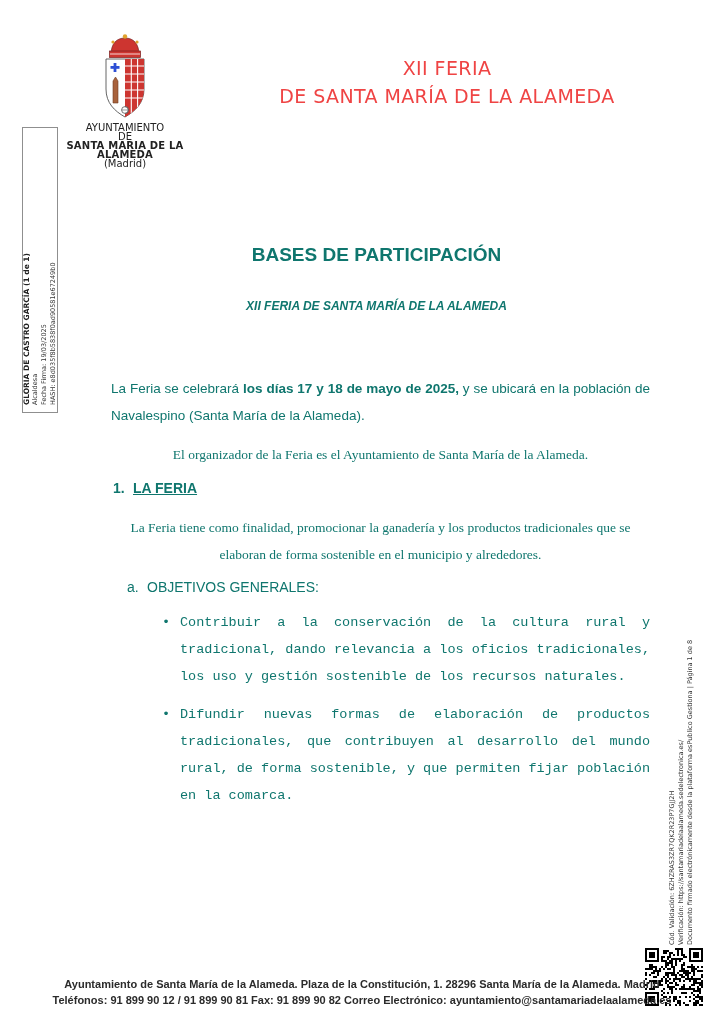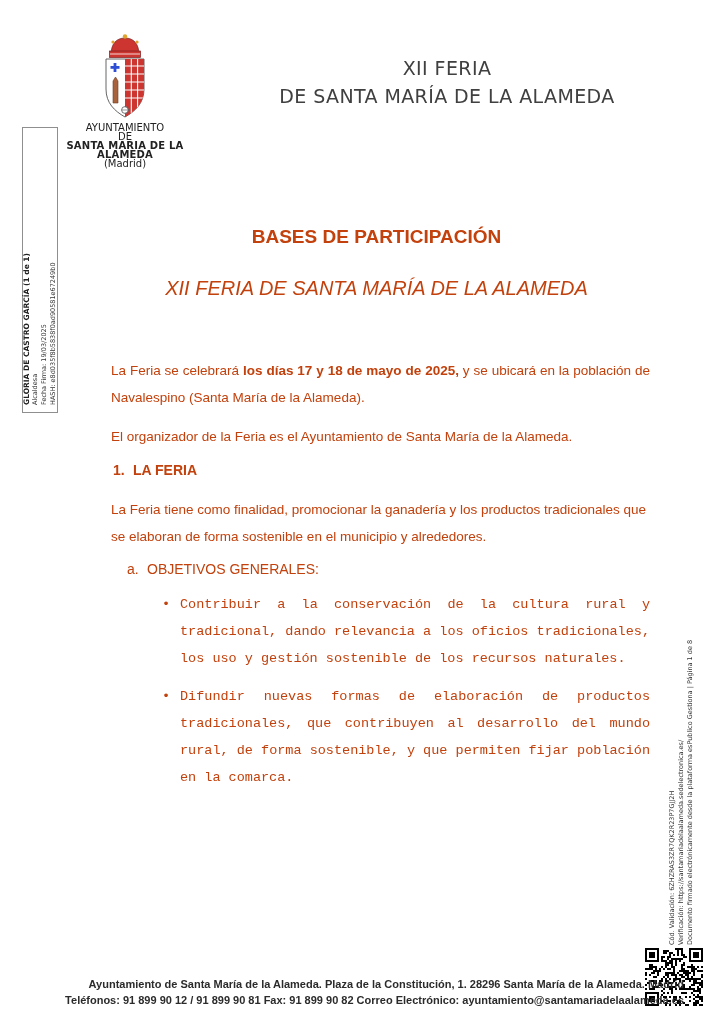--- a/index.html
+++ b/index.html
@@ -5,56 +5,56 @@
   html,body{margin:0;padding:0;width:724px;height:1024px;background:#fff;overflow:hidden;}
   body{position:relative;font-family:"Liberation Sans",sans-serif;color:var(--ink,#1b1b1b);
        -webkit-font-smoothing:antialiased;}
 
   
   .logo-wrap{position:absolute;left:97px;top:33px;width:56px;height:88px;}
   .logo-caption{position:absolute;left:58px;top:123px;width:134px;text-align:center;
                 font-family:"DejaVu Sans",sans-serif;font-size:10px;line-height:9px;color:#222;}
   .logo-caption .org{font-weight:bold;letter-spacing:.2px;}
   .doc-title{position:absolute;left:247px;top:54px;width:400px;text-align:center;
-             font-family:"DejaVu Sans",sans-serif;font-size:19px;line-height:28px;color:#404040;
+             font-family:"DejaVu Sans",sans-serif;font-size:19px;line-height:28px;color:#ef4444;
              letter-spacing:.4px;}
 
   
   .sig-box{position:absolute;left:22px;top:127px;width:36px;height:286px;
            border:1px solid var(--border-gray,#8a8a8a);box-sizing:border-box;}
   .sig-rot{position:absolute;left:50%;top:50%;width:270px;height:36px;
            transform:translate(-50%,-50%) rotate(-90deg);
            font-family:"DejaVu Sans",sans-serif;font-size:6.5px;line-height:9px;color:#333;
            white-space:nowrap;}
   .sig-rot .signer{font-weight:bold;font-size:7.5px;color:#222;}
 
   
   .valid-rot{position:absolute;left:507px;top:756px;width:350px;height:28px;
              transform:rotate(-90deg);
              font-family:"DejaVu Sans",sans-serif;font-size:6.5px;line-height:9px;color:#333;
              white-space:nowrap;}
   .qr{position:absolute;left:645px;top:948px;width:58px;height:58px;}
 
   
-  .content{position:absolute;left:103px;top:225px;width:547px;font-size:13.5px;color:#c2410c;}
+  .content{position:absolute;left:103px;top:243px;width:547px;font-size:13.5px;color:#0f766e;}
   .content h1{margin:0 0 30px 0;font-size:19px;line-height:23px;text-align:center;font-weight:bold;}
-  .content h2{margin:0 0 59px 0;font-size:20px;line-height:20px;text-align:center;
-              font-weight:normal;font-style:italic;}
+  .content h2{margin:0 0 59px 0;font-size:12px;line-height:20px;text-align:center;
+              font-weight:bold;font-style:italic;}
   .para{margin:0 0 12px 8px;line-height:27px;text-align:justify;}
-  .para.p2{margin-bottom:11px;line-height:27px;text-align:left;}
-  .sec-head{margin:12px 0 18px 0;padding-left:10px;font-weight:bold;font-size:14px;line-height:16px;}
+  .para.p2{margin-bottom:11px;line-height:27px;text-align:center;font-family:Liberation Serif, serif;}
+  .sec-head{margin:12px 0 18px 0;padding-left:10px;font-weight:bold;font-size:14px;line-height:16px;text-decoration:underline;}
   .sec-head .num{display:inline-block;width:20px;}
   .sub-head{margin:0 0 14px 0;padding-left:24px;font-size:14px;line-height:16px;}
   .sub-head .num{display:inline-block;width:20px;}
   ul.objectives{list-style:none;margin:0;padding:0 0 0 77px;}
   ul.objectives li{position:relative;margin:0 0 11px 0;line-height:27px;text-align:justify;font-family:Liberation Mono, monospace;}
   ul.objectives li::before{content:"\2022";position:absolute;left:-18px;top:0;}
 
   
-  .footer{position:absolute;left:40px;right:40px;top:977px;text-align:right;
+  .footer{position:absolute;left:40px;right:40px;top:977px;text-align:center;
           font-size:11px;line-height:15.5px;font-weight:bold;color:#2b2b2b;}
 </style>
 </head>
 <body>
 
 <div class="logo-wrap">
   <svg width="56" height="88" viewBox="0 0 56 88" xmlns="http://www.w3.org/2000/svg" aria-hidden="true">
 
     <path d="M14,22 C14,10 20,5 28,5 C36,5 42,10 42,22 Z" style="fill:var(--heraldic-red)" stroke="#7a1f1f" stroke-width="0.7"></path>
     <rect x="12.5" y="18" width="31" height="6.5" style="fill:var(--heraldic-red)" stroke="#7a1f1f" stroke-width="0.7"></rect>

